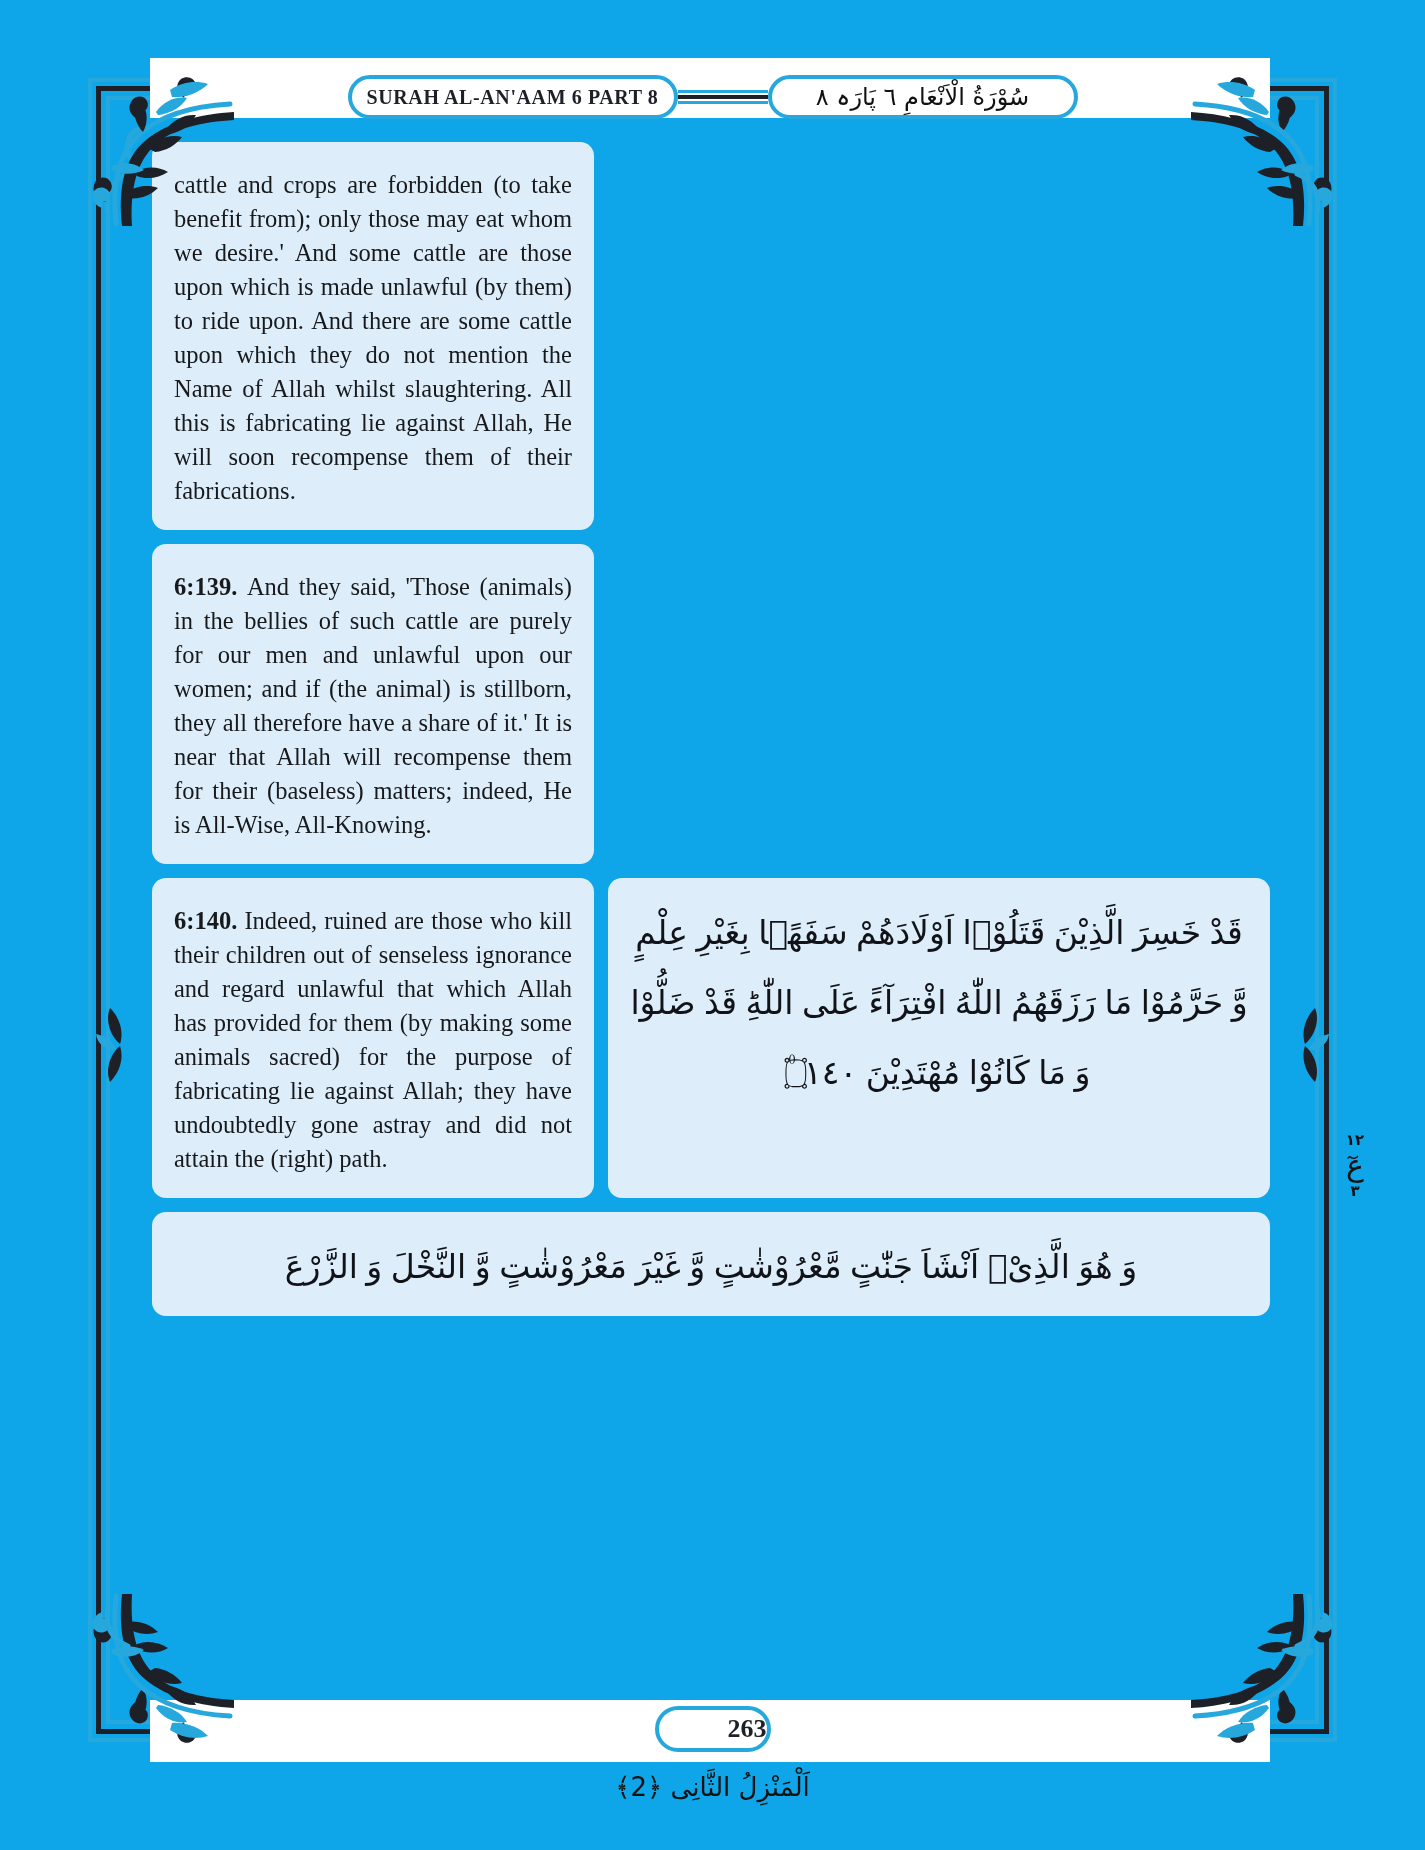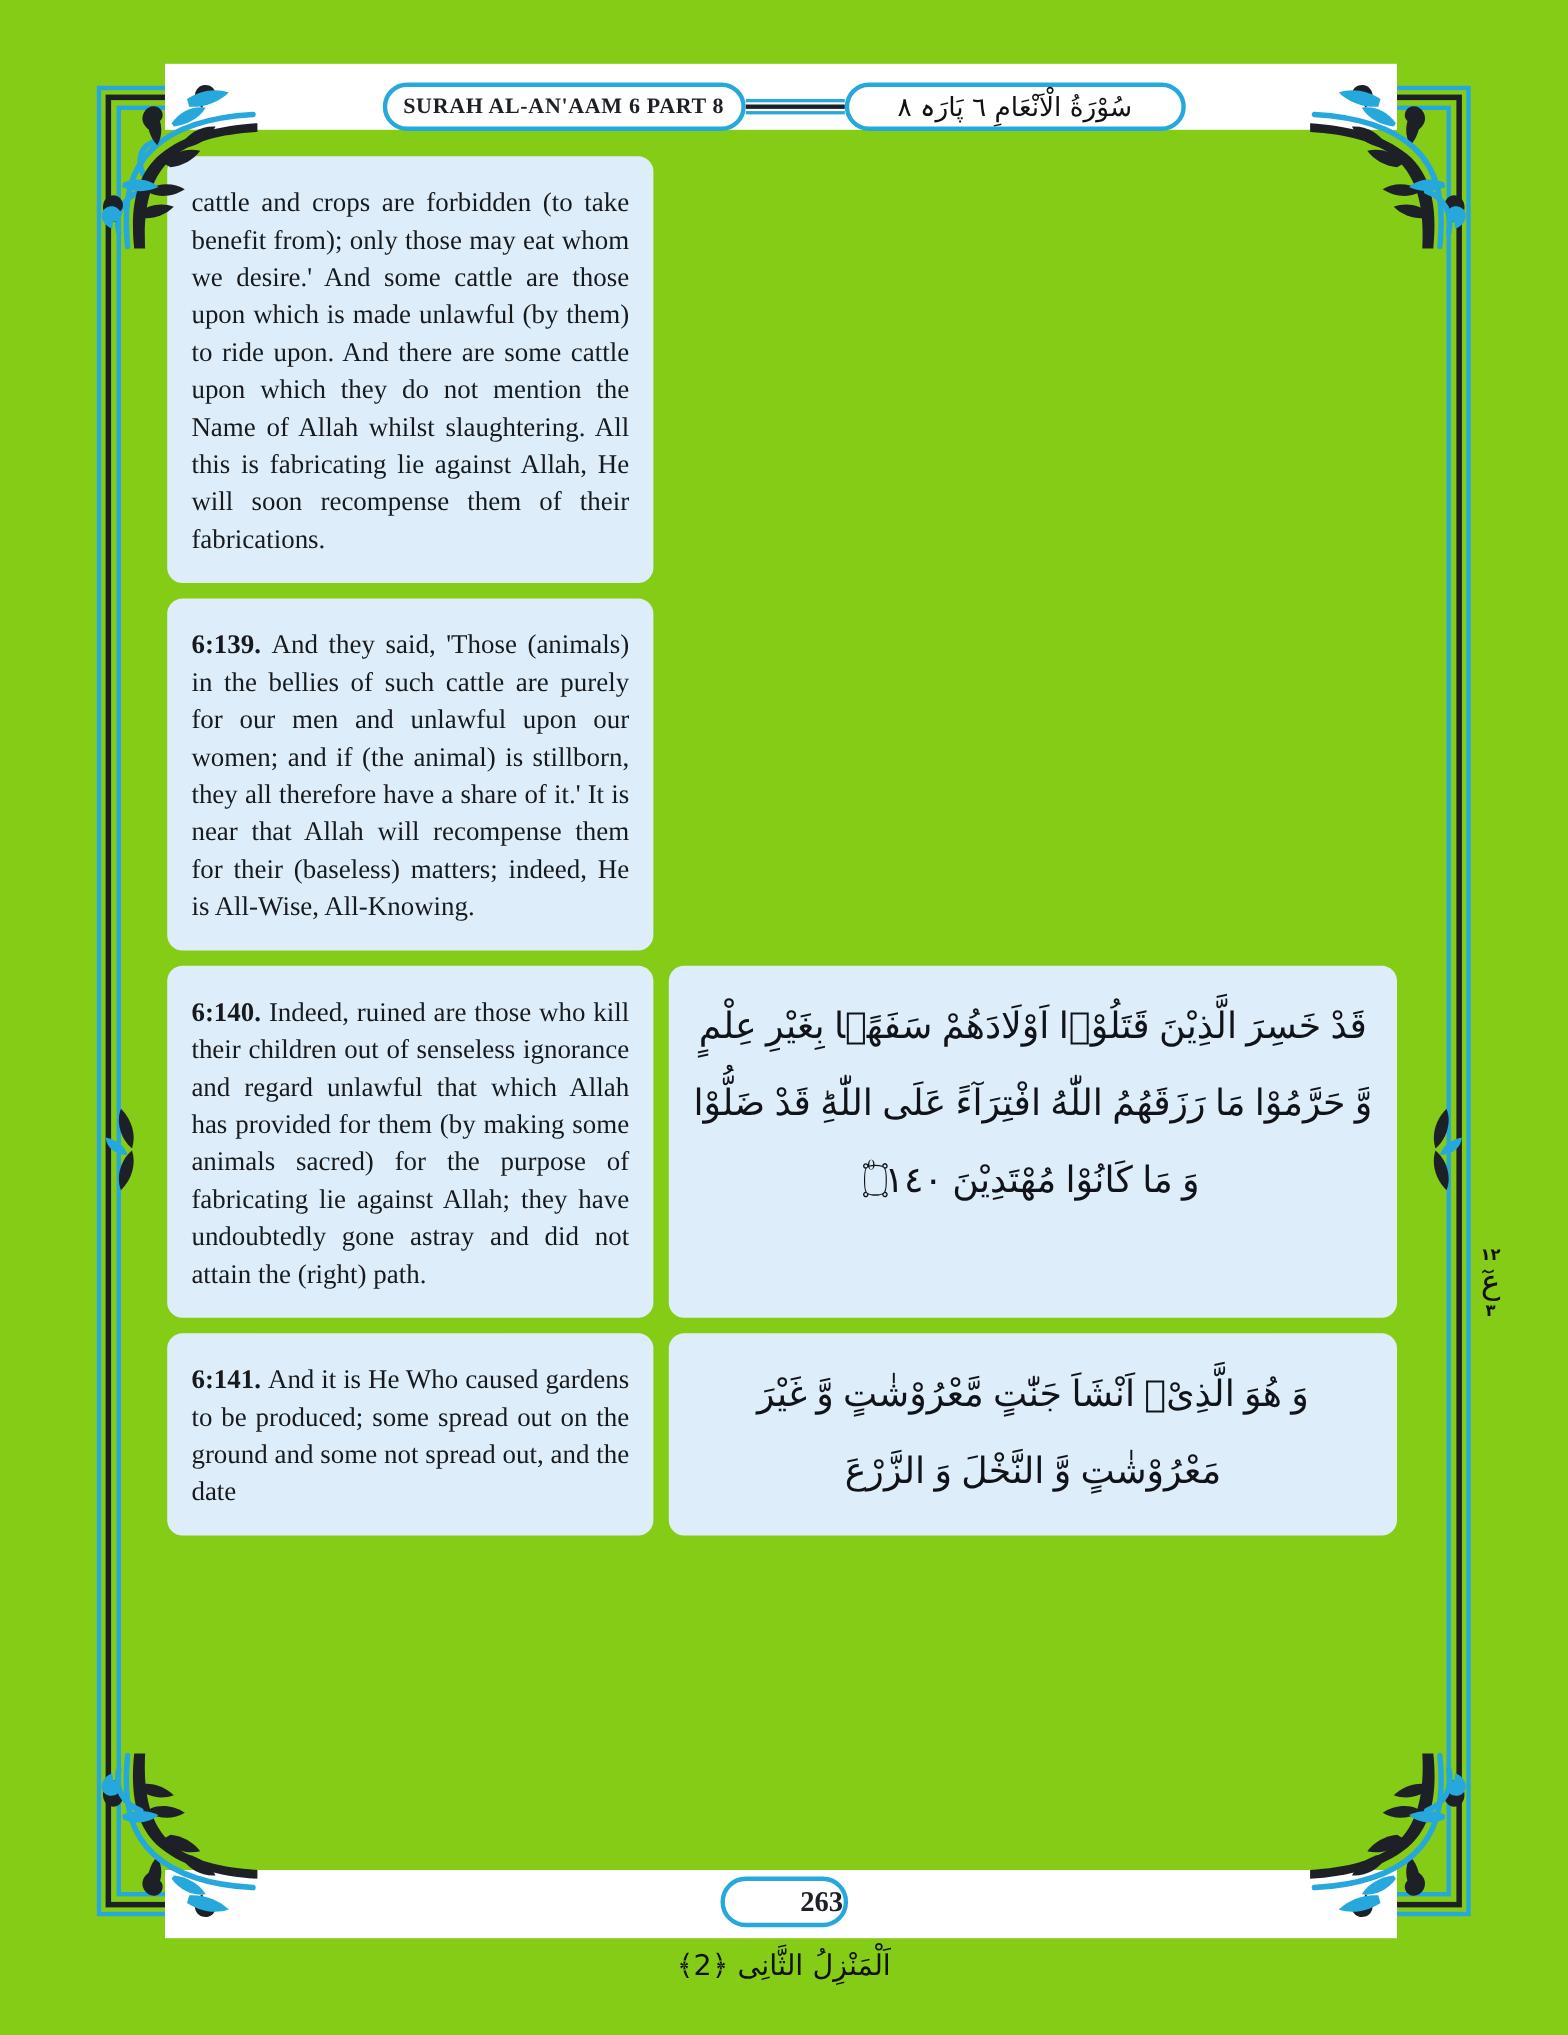--- a/index.html
+++ b/index.html
@@ -12,21 +12,21 @@
     height: 1850px;
     position: relative;
     overflow: hidden;
     font-family: "Liberation Serif", serif;
   }
 
   
   #page {
     position: absolute;
     inset: 0;
-    background: #84cc16;
+    background: #0ea5e9;
   }
 
   
   .frame-outer {
     position: absolute;
     left: 88px;
     top: 78px;
     right: 88px;
     bottom: 108px;
     border: 4px solid #27a8dd;
@@ -455,25 +455,20 @@
         <div class="en-text">
           <span class="vnum">6:140.</span>&nbsp;<span>Indeed, ruined are those who kill their children out of senseless ignorance and regard unlawful that which Allah has provided for them (by making some animals sacred) for the purpose of fabricating lie against Allah; they have undoubtedly gone astray and did not attain the (right) path.</span>
         </div>
       </div>
       <div class="cell cell-ar">
         <div class="ar-text">قَدْ خَسِرَ الَّذِيْنَ قَتَلُوْۤا اَوْلَادَهُمْ سَفَهًۢا بِغَيْرِ عِلْمٍ وَّ حَرَّمُوْا مَا رَزَقَهُمُ اللّٰهُ افْتِرَآءً عَلَى اللّٰهِؕ قَدْ ضَلُّوْا وَ مَا كَانُوْا مُهْتَدِيْنَ ۝۠١٤٠</div>
       </div>
     </div>
 
     <div class="verse-row">
-      <div class="cell cell-en">
-        <div class="en-text">
-          <span class="vnum">6:141.</span>&nbsp;<span>And it is He Who caused gardens to be produced; some spread out on the ground and some not spread out, and the date</span>
-        </div>
-      </div>
       <div class="cell cell-ar">
         <div class="ar-text">وَ هُوَ الَّذِیْۤ اَنْشَاَ جَنّٰتٍ مَّعْرُوْشٰتٍ وَّ غَيْرَ مَعْرُوْشٰتٍ وَّ النَّخْلَ وَ الزَّرْعَ</div>
       </div>
     </div>
 
   </div>
 
   <div class="ruku">
     <div class="ruku-top">١٢</div>
     <div class="ruku-mid">عٓ</div>

